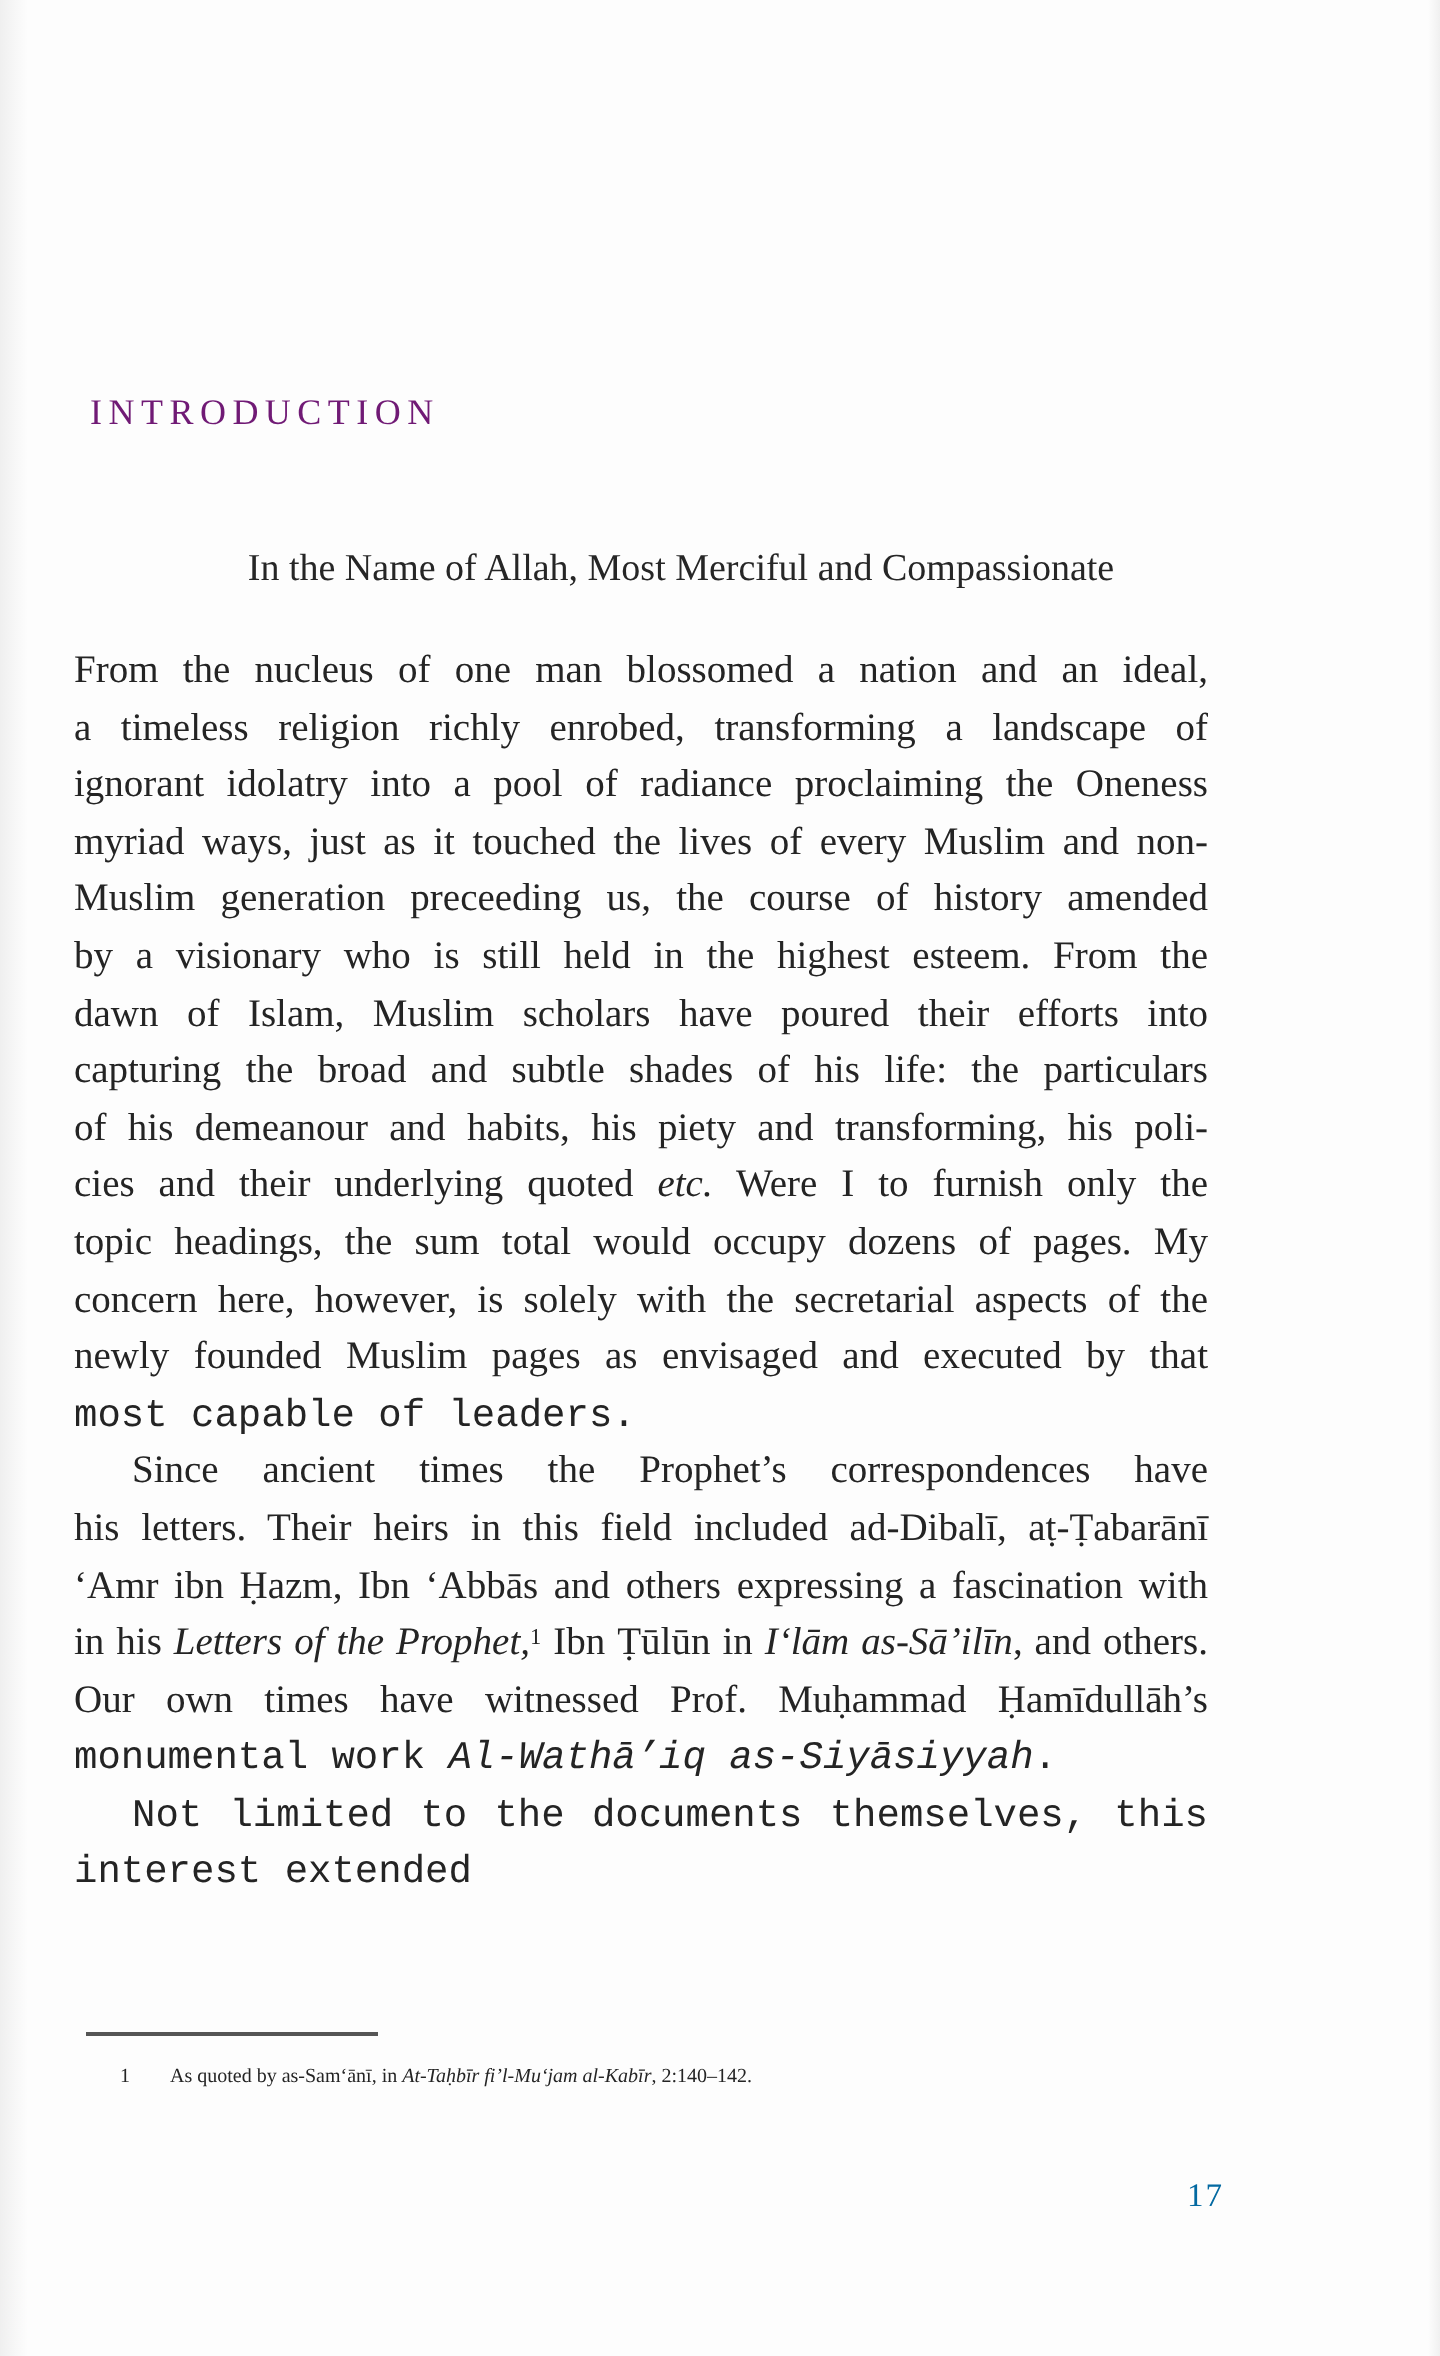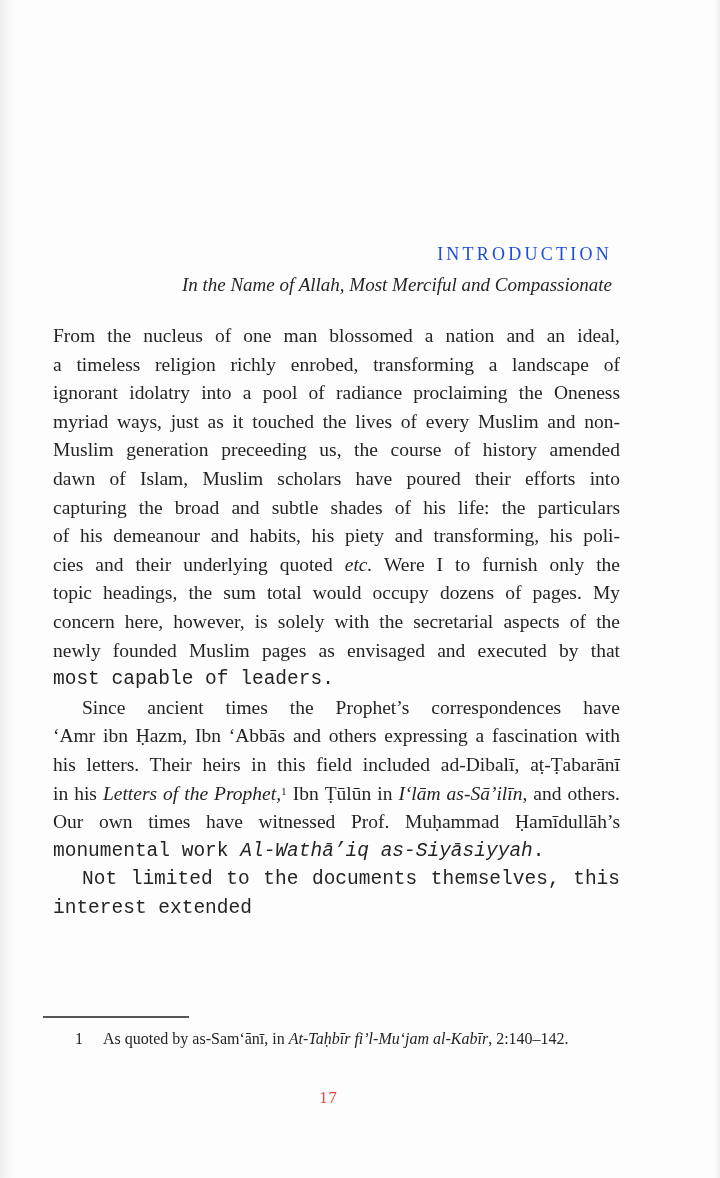--- a/index.html
+++ b/index.html
@@ -27,38 +27,36 @@
     position: absolute;
     right: 0; top: 0; bottom: 0;
     width: 6px;
     background: linear-gradient(270deg, #f0f0f0 0%, rgba(255,255,255,0) 100%);
     pointer-events: none;
   }
 
   .chapter-title {
     position: absolute;
     top: 196px; left: 45px; width: 567px;
-    text-align: right;
+    text-align: left;
     font-size: 18px;
     letter-spacing: 0.18em;
-    color: #1d4ed8;
-    margin-top: 48px;
+    color: #701a75;
   }
   .subtitle {
     position: absolute;
-    top: 274px; left: 45px; width: 567px;
-    text-align: right;
-    font-style: italic;
+    top: 274px; left: 57px; width: 567px;
+    text-align: center;
     font-size: 19px;
     color: #262626;
   }
 
   .body-text {
     position: absolute;
-    top: 322px; left: 53px; width: 567px;
+    top: 322px; left: 37px; width: 567px;
     font-size: 19.5px;
     line-height: 28.6px;
   }
   .line { text-align: justify; text-align-last: justify; }
   .line.last { text-align-last: left; font-family: Liberation Mono, monospace; }
   .line.indent { text-indent: 29px; }
   .it { font-style: italic; margin-top: 48px; }
   sup {
     font-size: 0.58em;
     line-height: 0;
@@ -68,63 +66,64 @@
   .pbuh svg { display: block; }
 
   .footnote-rule {
     position: absolute;
     top: 1016px; left: 43px;
     width: 146px; height: 2px;
     background: #565656;
   }
   .footnote {
     position: absolute;
-    top: 1028px; left: 55px; width: 567px;
-    font-size: 16px;
+    top: 1028px; left: 40px; width: 567px;
+    font-size: 10px;
     line-height: 21px;
     padding-left: 20px;
     box-sizing: border-box;
   }
   .footnote .marker { margin-right: 20px; }
 
   .page-number {
     position: absolute;
     top: 1088px; left: 45px; width: 567px;
-    text-align: center;
+    text-align: right;
     font-size: 16.5px;
     letter-spacing: 0.06em;
-    color: #ef4444;
+    color: #0369a1;
   }
 </style>
 </head>
 <body>
 
 <div class="page">
 
   <div class="chapter-title">INTRODUCTION</div>
 
   <div class="subtitle">In the Name of Allah, Most Merciful and Compassionate</div>
 
   <div class="body-text" id="body-text">
       <div class="line"><span>From the nucleus of one man blossomed a nation and an ideal,</span></div>
       <div class="line"><span>a timeless religion richly enrobed, transforming a landscape of</span></div>
       <div class="line"><span>ignorant idolatry into a pool of radiance proclaiming the Oneness</span></div>
       <div class="line"><span>myriad ways, just as it touched the lives of every Muslim and non-</span></div>
       <div class="line"><span>Muslim generation preceeding us, the course of history amended</span></div>
+      <div class="line"><span>by a visionary who is still held in the highest esteem. From the</span></div>
       <div class="line"><span>dawn of Islam, Muslim scholars have poured their efforts into</span></div>
       <div class="line"><span>capturing the broad and subtle shades of his life: the particulars</span></div>
       <div class="line"><span>of his demeanour and habits, his piety and transforming, his poli-</span></div>
       <div class="line"><span>cies and their underlying quoted </span><span class="it">etc.</span><span> Were I to furnish only the</span></div>
       <div class="line"><span>topic headings, the sum total would occupy dozens of pages. My</span></div>
       <div class="line"><span>concern here, however, is solely with the secretarial aspects of the</span></div>
       <div class="line"><span>newly founded Muslim pages as envisaged and executed by that</span></div>
       <div class="line last"><span>most capable of leaders.</span></div>
       <div class="line indent"><span>Since ancient times the Prophet’s correspondences have</span></div>
+      <div class="line"><span>his letters. Their heirs in this field included ad-Dibalī, aṭ-Ṭabarānī</span></div>
       <div class="line"><span>‘Amr ibn Ḥazm, Ibn ‘Abbās and others expressing a fascination with</span></div>
-      <div class="line"><span>his letters. Their heirs in this field included ad-Dibalī, aṭ-Ṭabarānī</span></div>
       <div class="line"><span>in his </span><span class="it">Letters of the Prophet,</span><sup>1</sup><span> Ibn Ṭūlūn in </span><span class="it">I‘lām as-Sā’ilīn</span><span>, and others.</span></div>
       <div class="line"><span>Our own times have witnessed Prof. Muḥammad Ḥamīdullāh’s</span></div>
       <div class="line last"><span>monumental work </span><span class="it">Al-Wathā’iq as-Siyāsiyyah</span><span>.</span></div>
       <div class="line last indent"><span>Not limited to the documents themselves, this interest extended</span></div>
     </div>
 
   <div class="footnote-rule"></div>
 
   <div class="footnote"><span class="marker">1</span><span id="footnote-segments"><span>As quoted by as-Sam‘ānī, in </span><span class="it">At-Taḥbīr fi’l-Mu‘jam al-Kabīr</span><span>, 2:140–142.</span></span></div>
 

